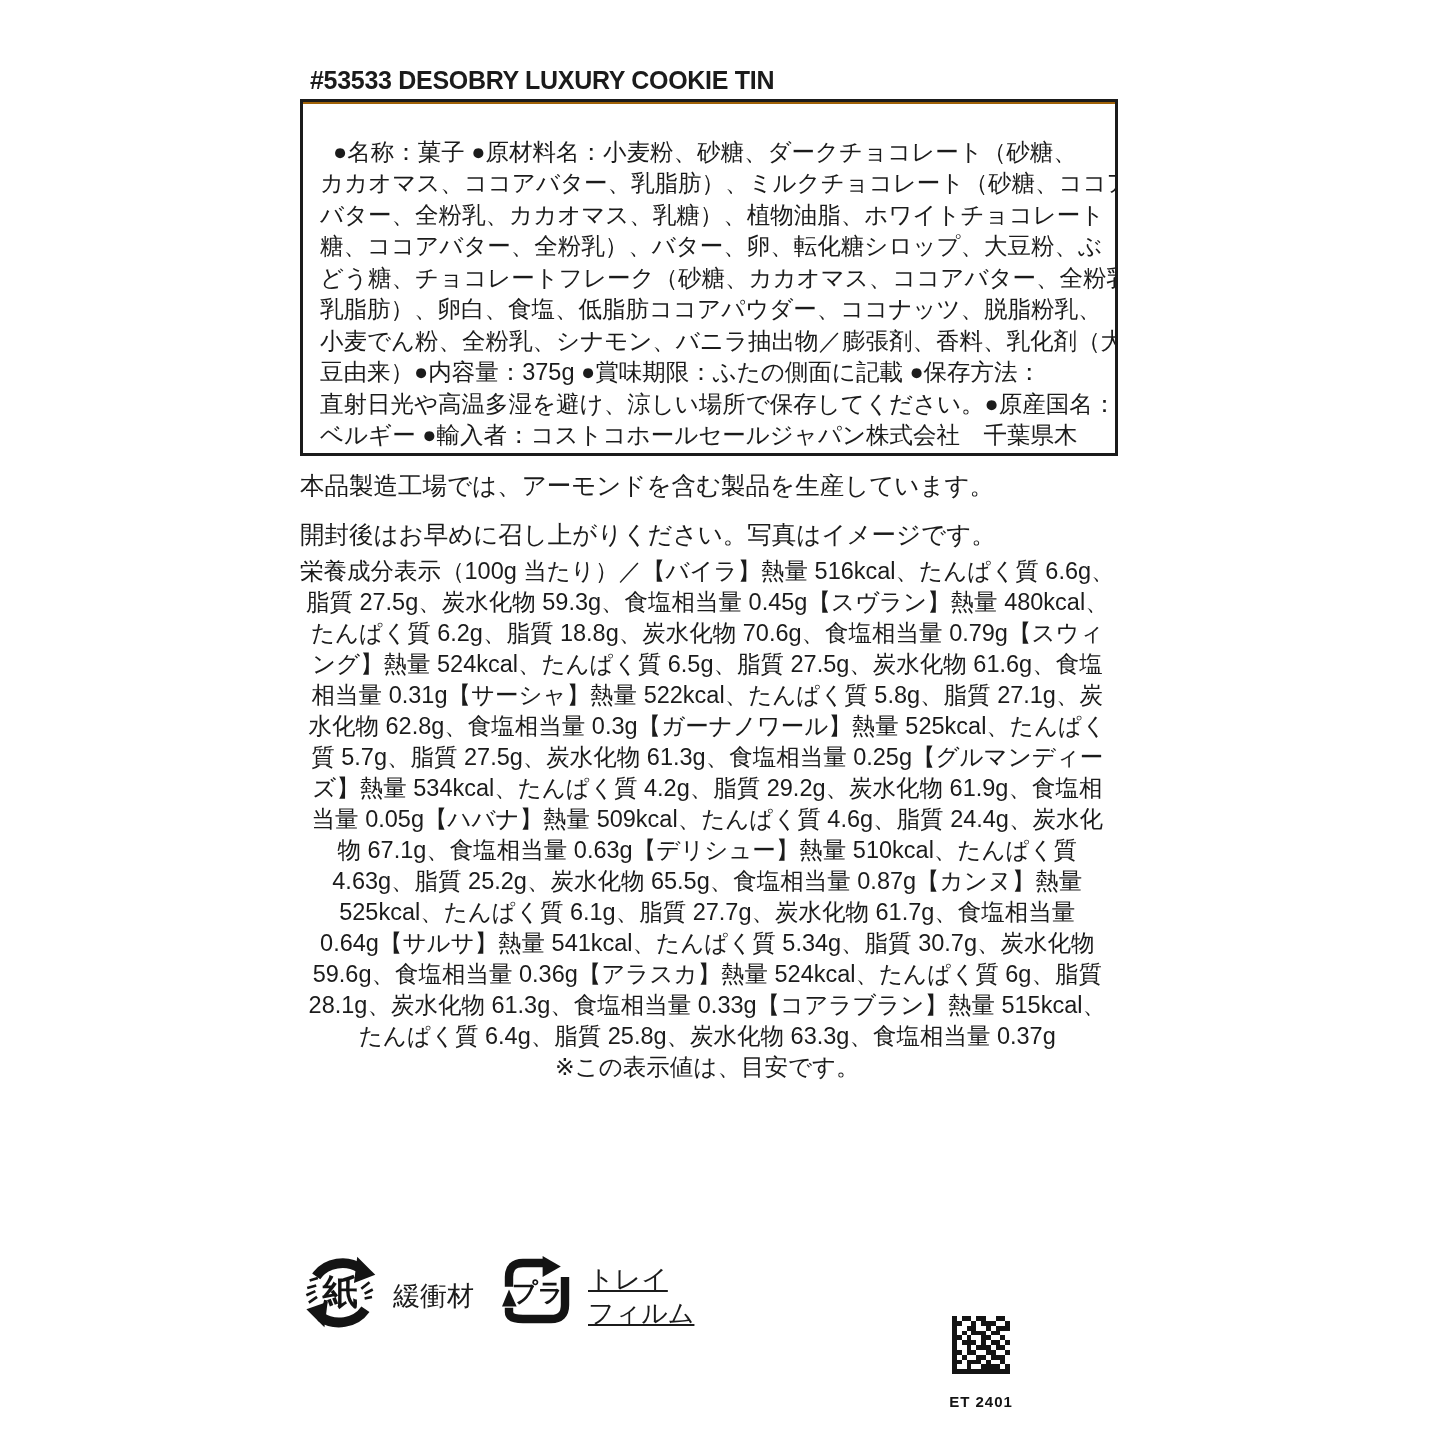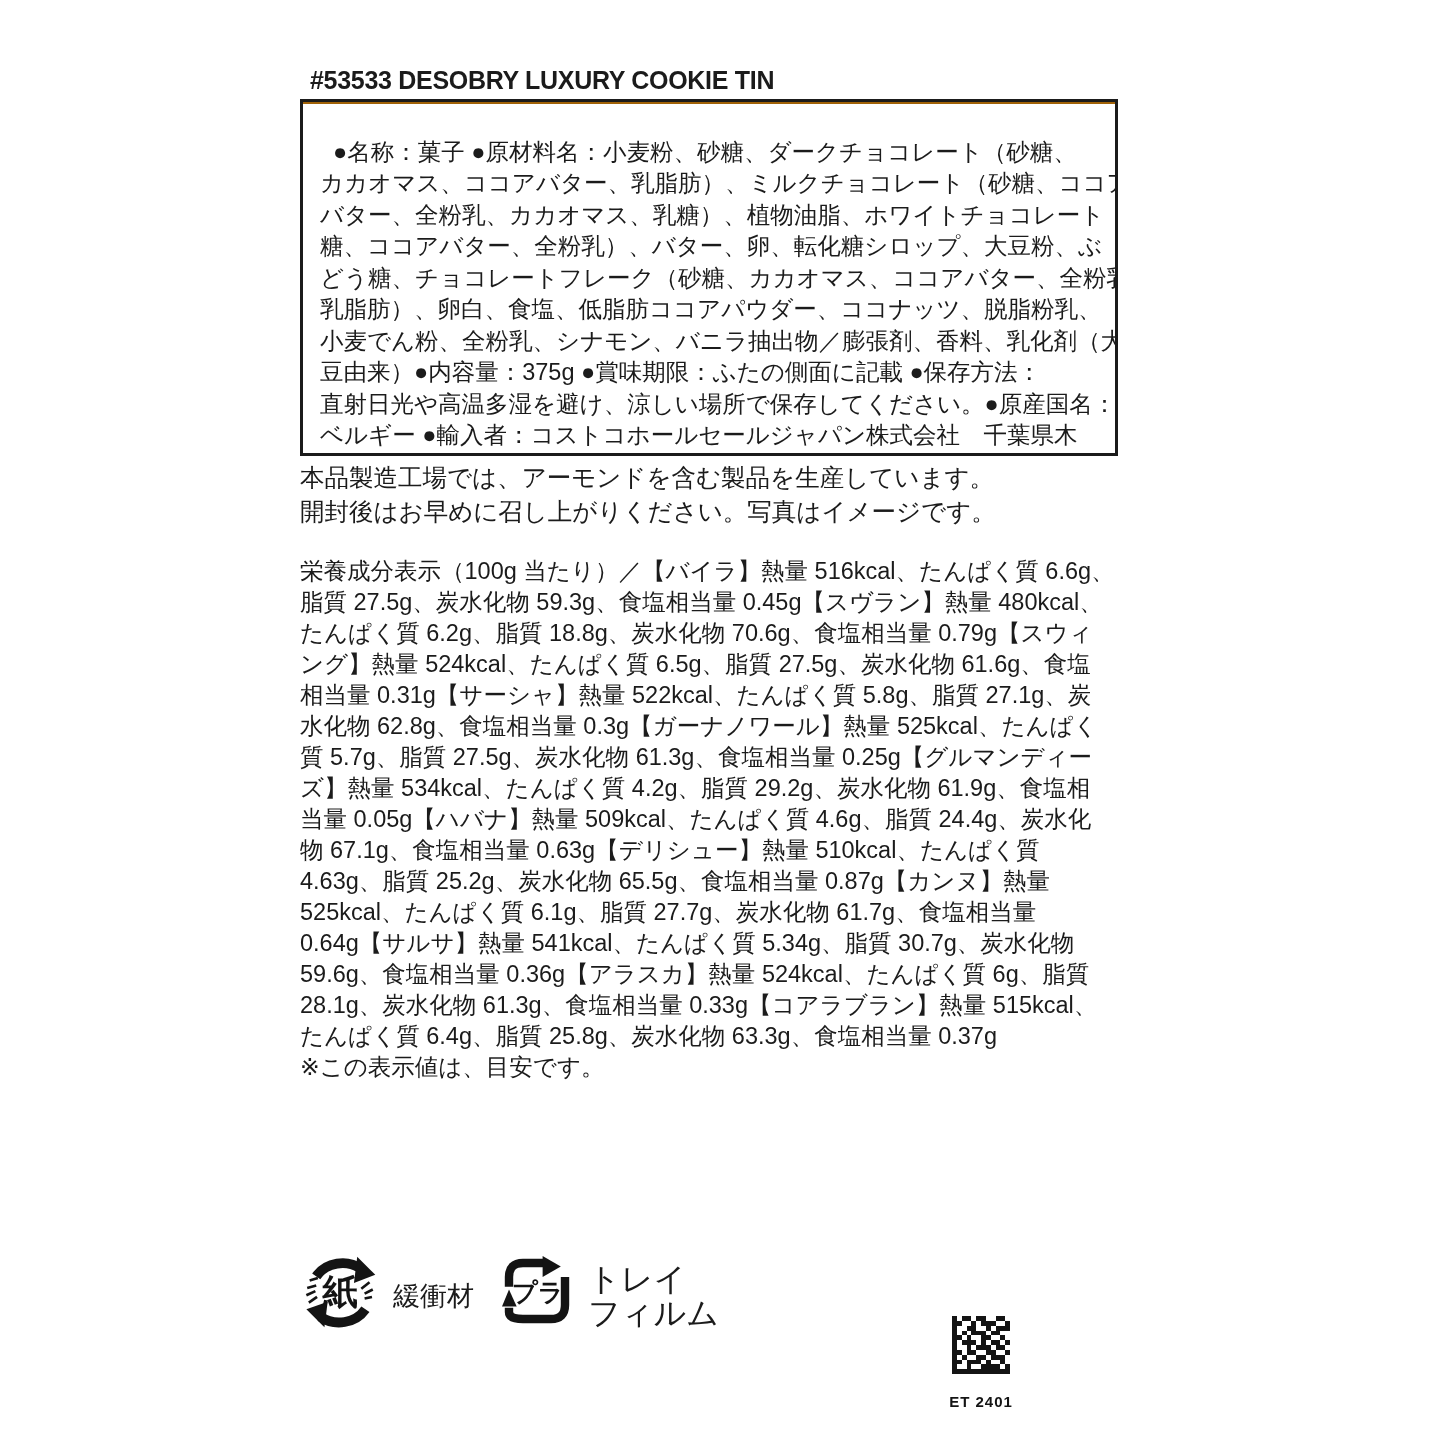--- a/index.html
+++ b/index.html
@@ -23,37 +23,38 @@
   .ing-box {
     left:300px; top:99px; width:818px; height:357px;
     border:3px solid #1b1b1b;
     padding:3px 17px;
     font-size:23.5px; line-height:31.5px; font-weight:500;
     white-space:pre; overflow:hidden;
   }
 
   .notices {
     left:300px; top:461px;
-    font-size:24.5px; line-height:34px; font-weight:500;
+    font-size:24.5px; line-height:49px; font-weight:500;
     white-space:pre;
   }
 
   .nutrition {
     left:300px; top:556px;
     font-size:23.5px; line-height:31px; font-weight:500;
     white-space:pre;
+    text-align:center;
   }
 
   .recycle-label {
     font-size:27px; font-weight:500; white-space:pre;
   }
   .paper-icon  { left:299px; top:1251px; width:82px; height:82px; }
   .paper-label { left:393px; top:1278px;text-align:right; }
   .plastic-icon  { left:499px; top:1256px; width:76px; height:70px; }
-  .plastic-label { left:588px; top:1262px; line-height:34px; font-size:32px; }
+  .plastic-label { left:588px; top:1262px; line-height:34px; font-size:26px;text-decoration:underline; }
 
   .dm {
     left:952px; top:1316px; width:58px; height:58px;
     display:grid;
     grid-template-columns:repeat(12,1fr);
     grid-template-rows:repeat(12,1fr);
   }
   .dm .c { background:#fff; }
   .dm .c.on { background:#141414; }
 

